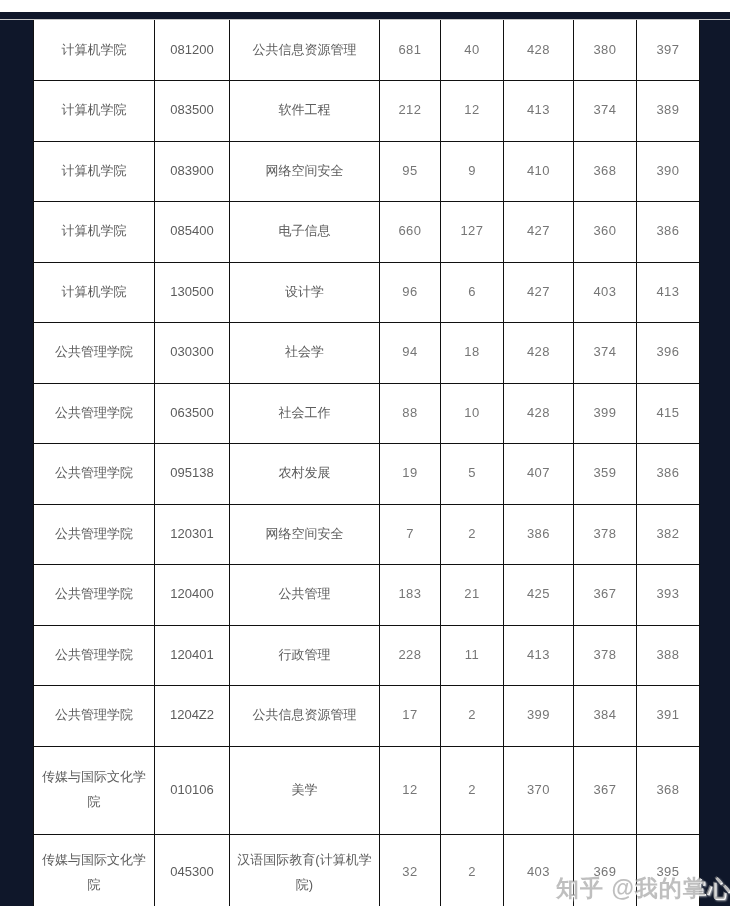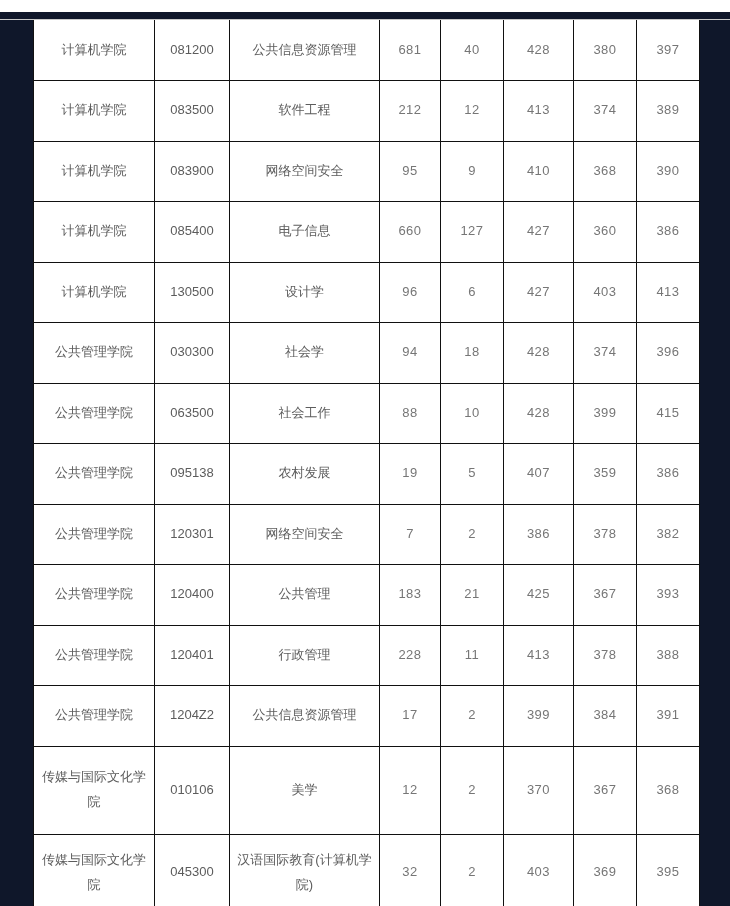--- a/index.html
+++ b/index.html
@@ -238,13 +238,14 @@
           <td></td>
           <td></td>
           <td></td>
           <td></td>
           <td></td>
           <td></td>
         </tr>
       </tbody>
   </table>
 
+  <div class="watermark">知乎 @我的掌心</div>
 </div>
 
 </body></html>

